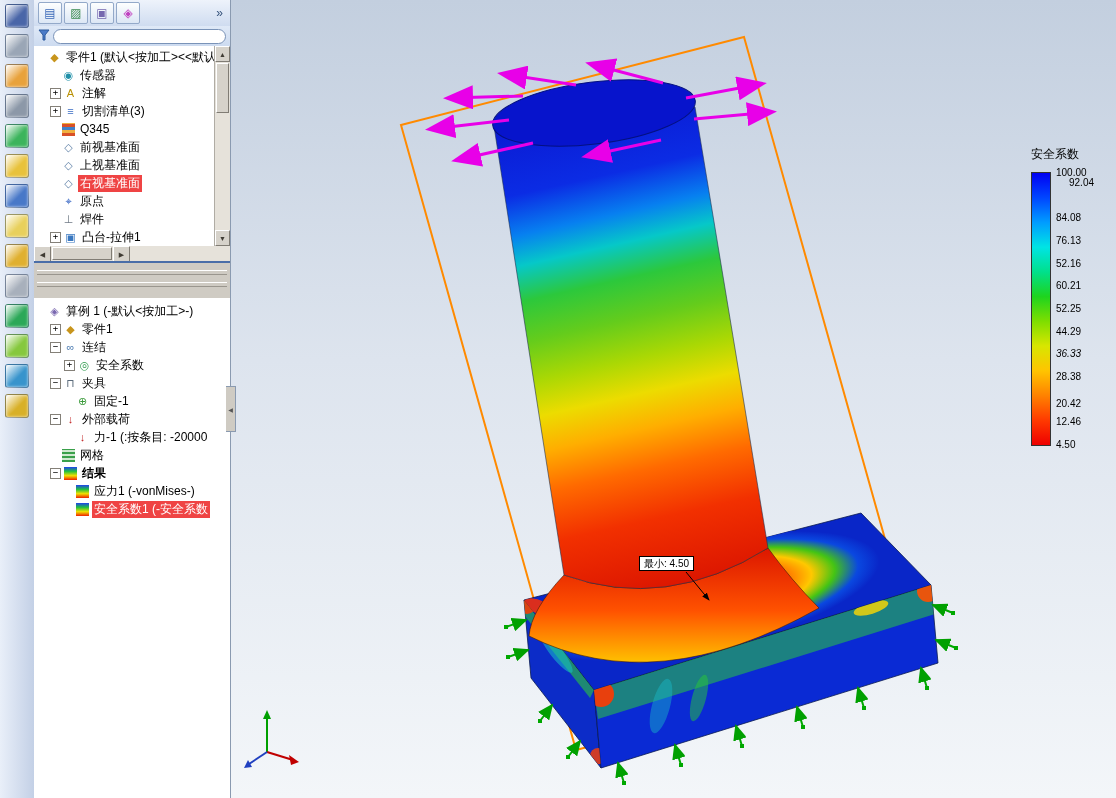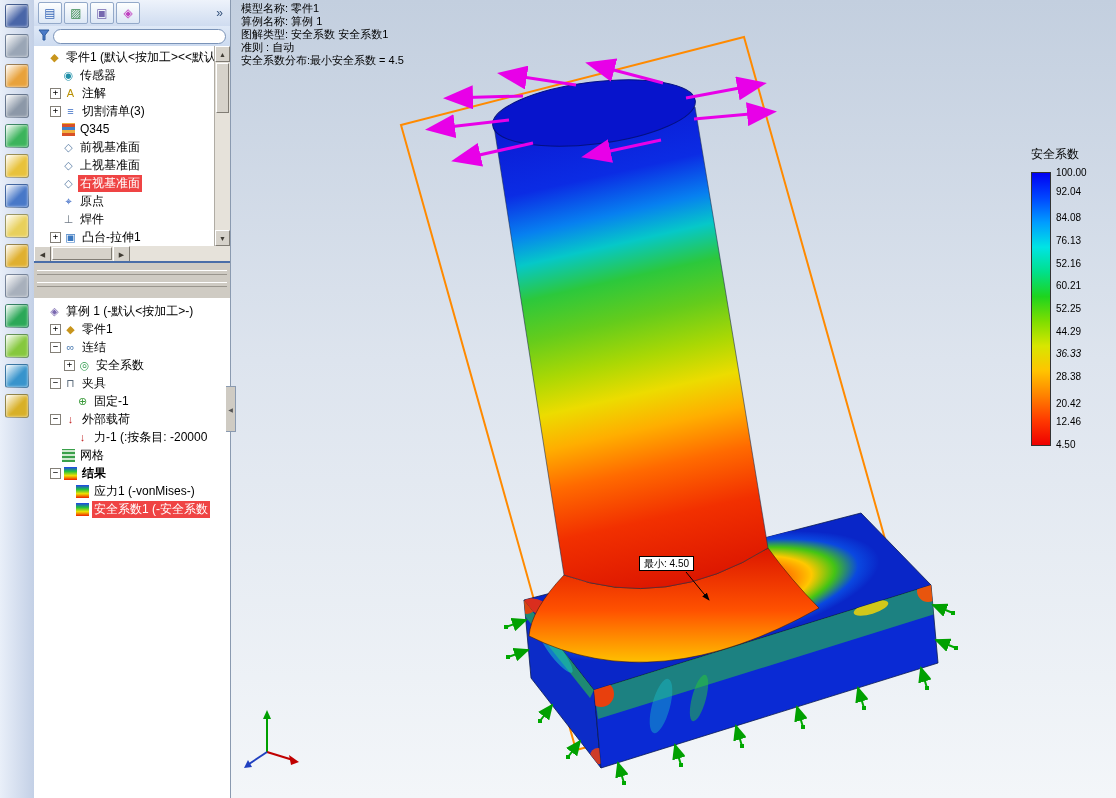--- a/index.html
+++ b/index.html
@@ -363,39 +363,32 @@
       <g>
         <line x1="36" y1="752" x2="36" y2="716" stroke="#00a000" stroke-width="2"></line>
         <polygon points="36,710 32,719 40,719" fill="#00a000"></polygon>
         <line x1="36" y1="752" x2="62" y2="760" stroke="#c00000" stroke-width="2"></line>
         <polygon points="68,762 58,755 60,765" fill="#c00000"></polygon>
         <line x1="36" y1="752" x2="18" y2="764" stroke="#2040c0" stroke-width="2"></line>
         <polygon points="13,768 21,767 17,760" fill="#2040c0"></polygon>
       </g>
     </svg>
 
-    <div id="info-lines">
-        <div>模型名称: 零件1</div>
-        <div>算例名称: 算例 1</div>
-        <div>图解类型: 安全系数 安全系数1</div>
-        <div>准则 : 自动</div>
-        <div>安全系数分布:最小安全系数 = 4.5</div>
-      </div>
 
     <div id="callout">
       <span>最小:  4.50</span>
     </div>
 
     <div id="legend">
       <div id="legend-title">安全系数</div>
       <div id="legend-body">
         <div id="legend-bar" style="background: linear-gradient(rgb(0, 0, 242), rgb(0, 70, 255), rgb(0, 156, 255), rgb(0, 228, 228), rgb(0, 224, 140), rgb(30, 212, 30), rgb(126, 222, 0), rgb(216, 230, 0), rgb(255, 196, 0), rgb(255, 130, 0), rgb(255, 58, 0), rgb(238, 0, 0));"></div>
         <div id="legend-labels">
             <span style="top: -4px;">100.00</span>
-            <span style="top: 15px;">92.04</span>
+            <span style="top: 6px; margin-left: 13px;">92.04</span>
             <span style="top: 41.3333px;">84.08</span>
             <span style="top: 64px;">76.13</span>
             <span style="top: 86.6667px;">52.16</span>
             <span style="top: 109.333px; text-align: right;">60.21</span>
             <span style="top: 132px;">52.25</span>
             <span style="top: 154.667px;">44.29</span>
             <span style="top: 177px; font-style: italic;">36.33</span>
             <span style="top: 200px;">28.38</span>
             <span style="top: 227px;">20.42</span>
             <span style="top: 245.333px;">12.46</span>

